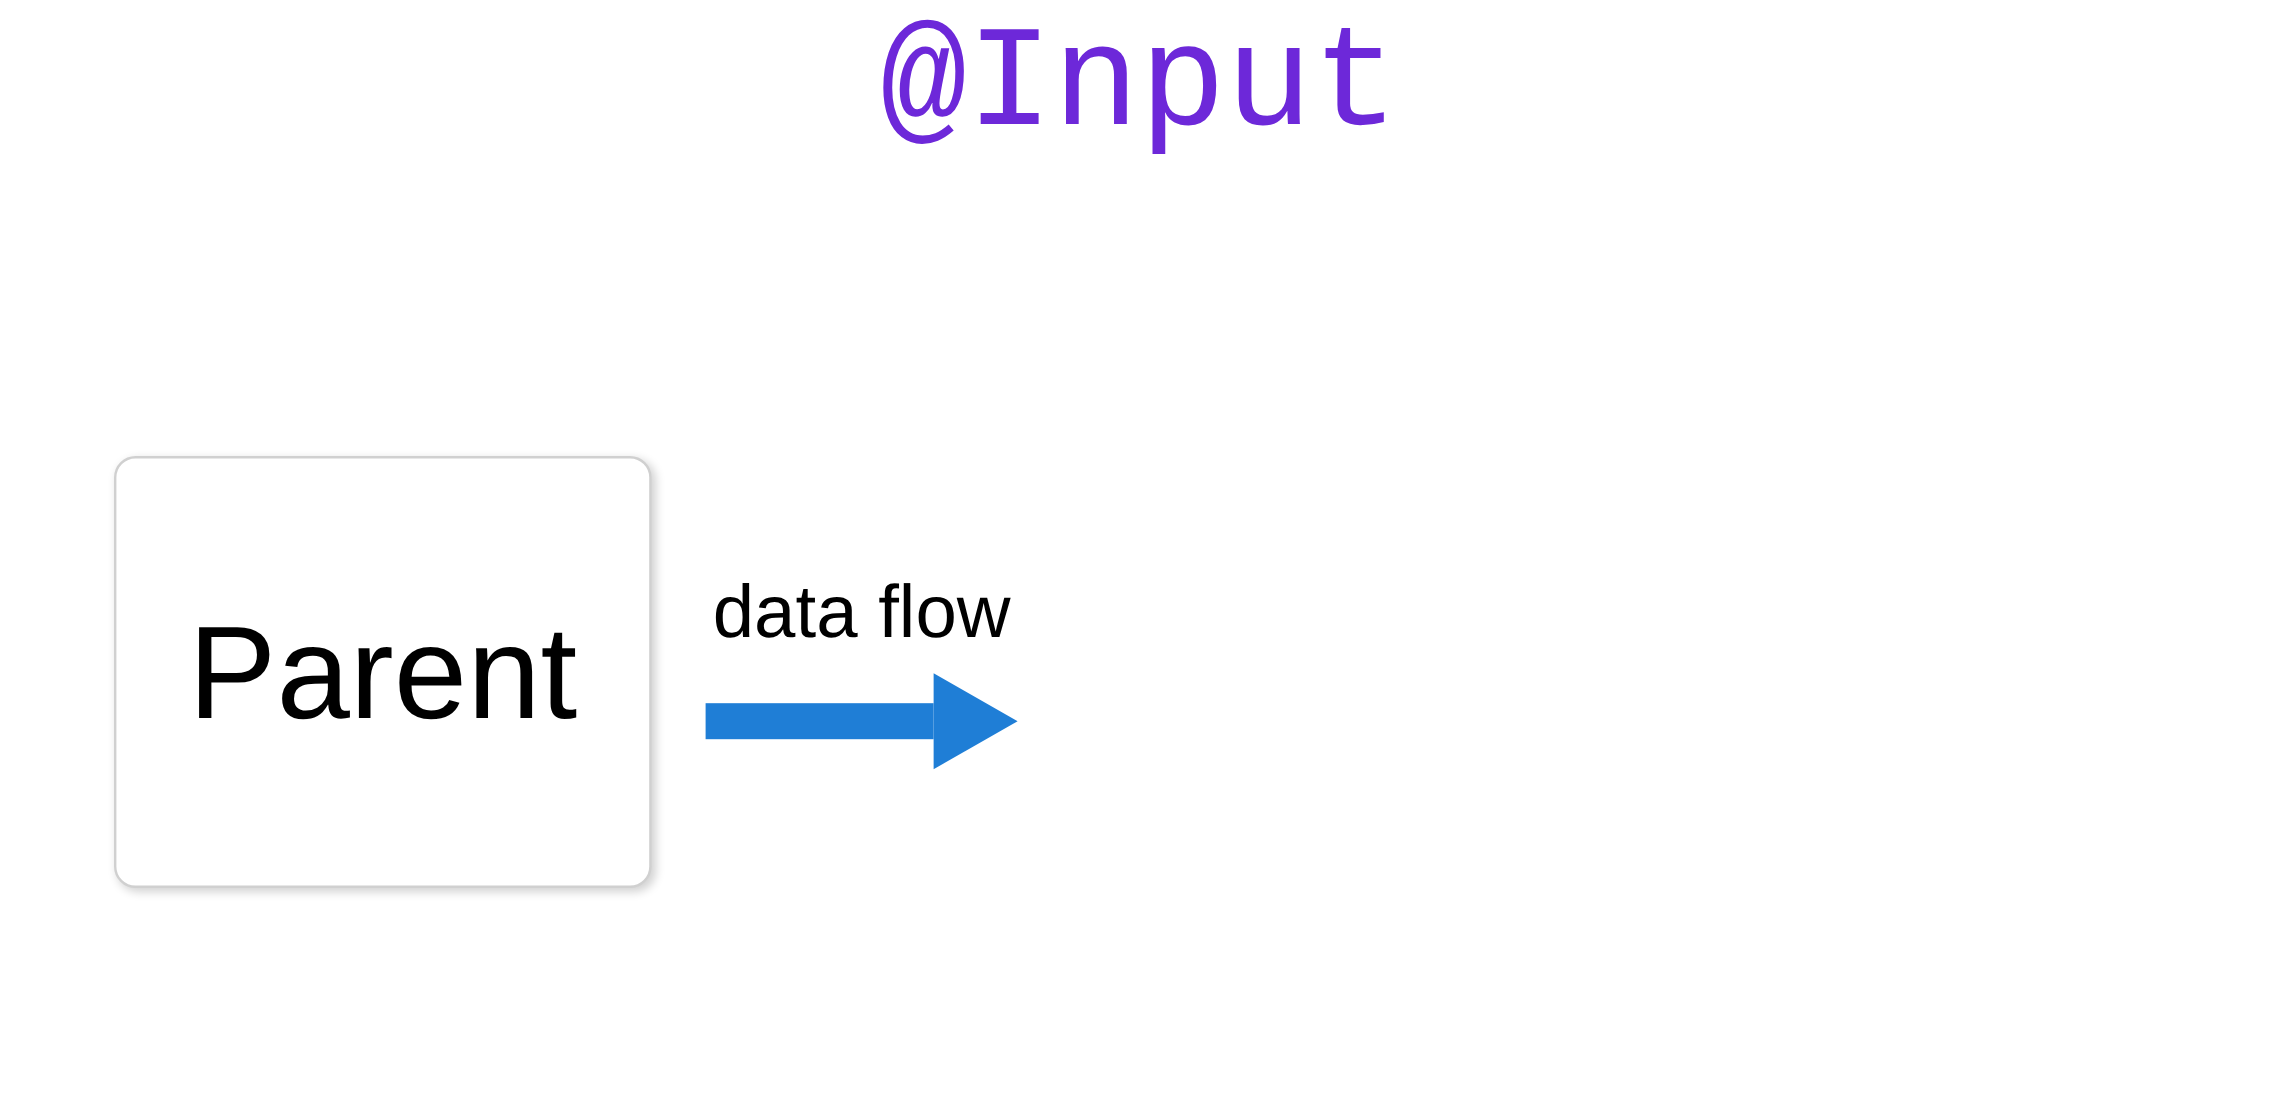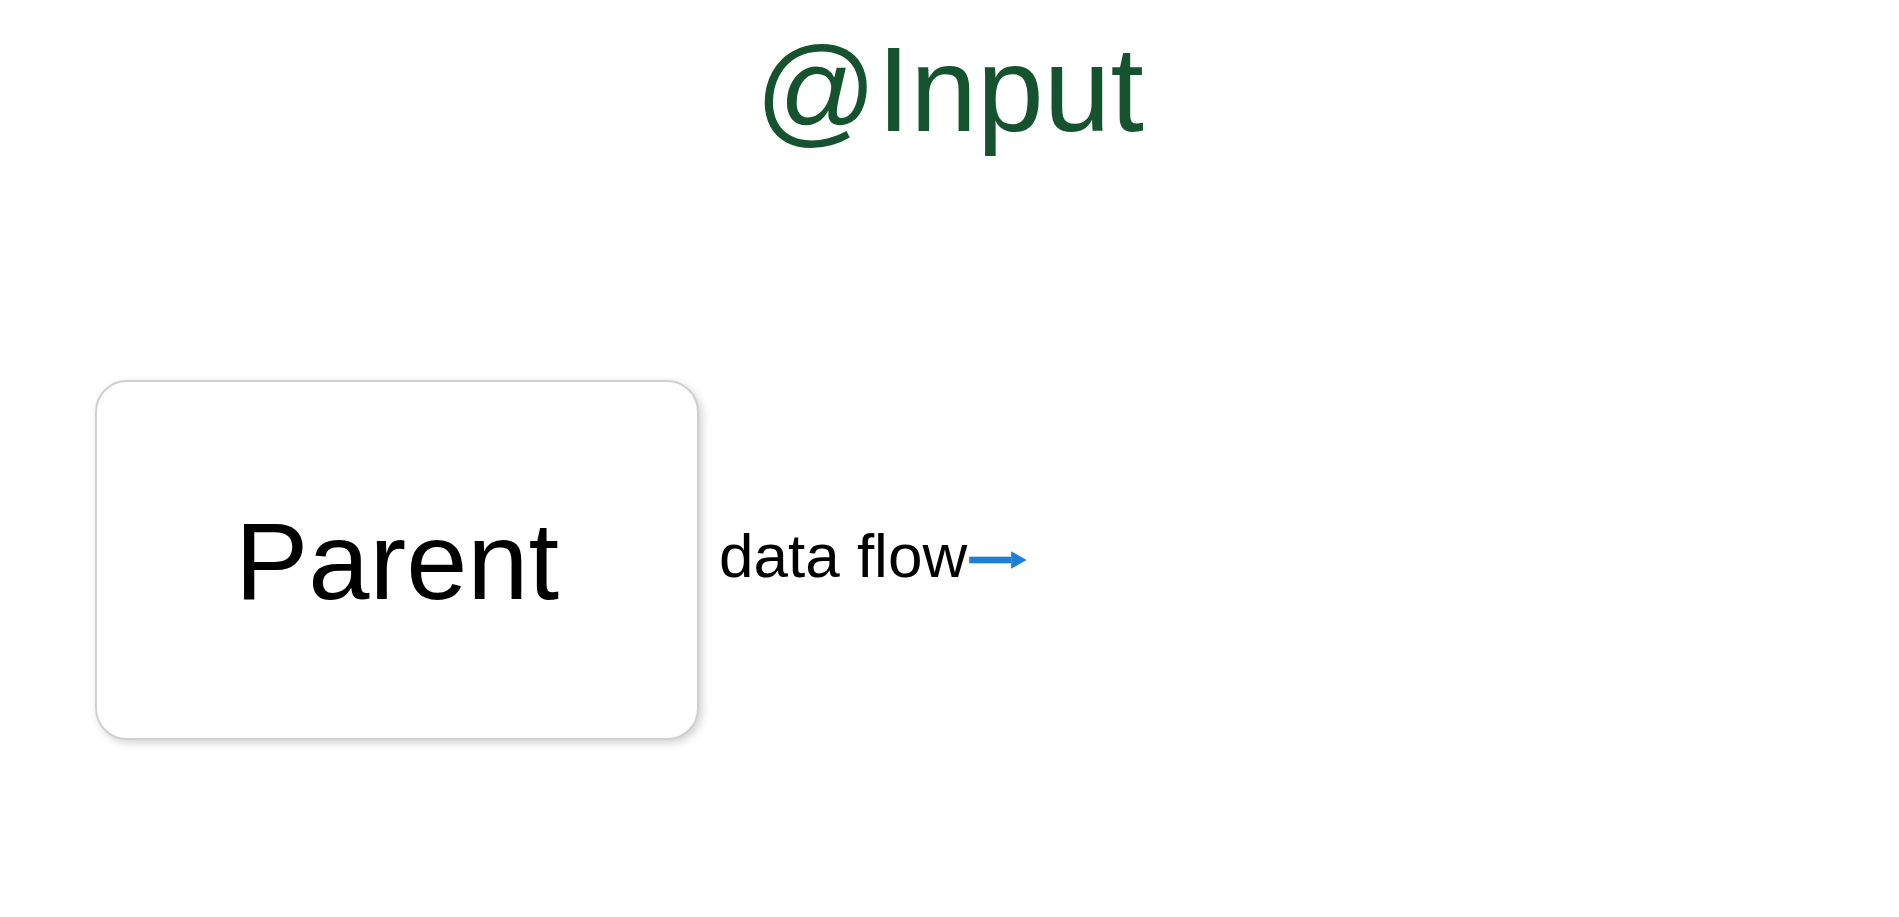--- a/index.html
+++ b/index.html
@@ -10,55 +10,57 @@
     body {
       width: 1899px;
       height: 917px;
       background: #ffffff;
       font-family: Arial, Helvetica, sans-serif;
       position: relative;
       overflow: hidden;
     }
     .title {
       position: absolute;
-      top: 20px;
+      top: 4px;
       left: 50%;
       transform: translateX(-50%);
       font-size: 120px;
       font-weight: 400;
-      color: #14532d;
+      color: #6d28d9;
       white-space: nowrap;
+      font-family: Liberation Mono, monospace;
     }
     .diagram-row {
       position: absolute;
       top: 380px;
       left: 95px;
       display: flex;
       align-items: center;
     }
     .node-box {
-      width: 604px;
+      width: 448px;
       height: 360px;
       background: #ffffff;
       border: 2px solid #d0d0d0;
-      border-radius: 32px;
+      border-radius: 18px;
       box-shadow: 3px 3px 8px rgba(0,0,0,0.18);
       display: flex;
       align-items: center;
       justify-content: center;
     }
     .node-label {
       font-size: 110px;
       font-weight: 400;
       color: #000000;
     }
     .arrow-block {
       width: 310px;
       position: relative;
       display: flex;
+      flex-direction: column;
       align-items: center;
       margin: 0 20px;
     }
     .arrow-label {
       font-size: 62px;
       font-weight: 400;
       color: #000000;
       margin-bottom: 10px;
       white-space: nowrap;
     }

